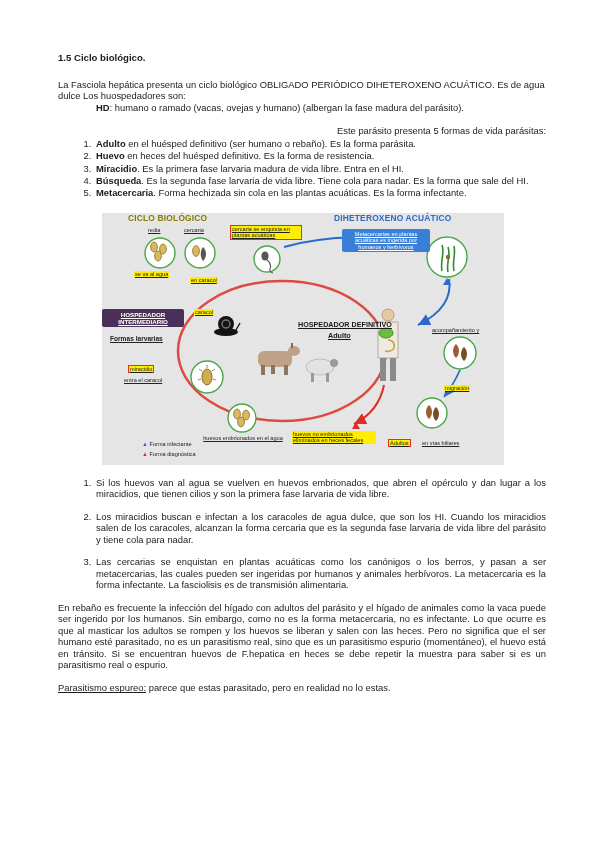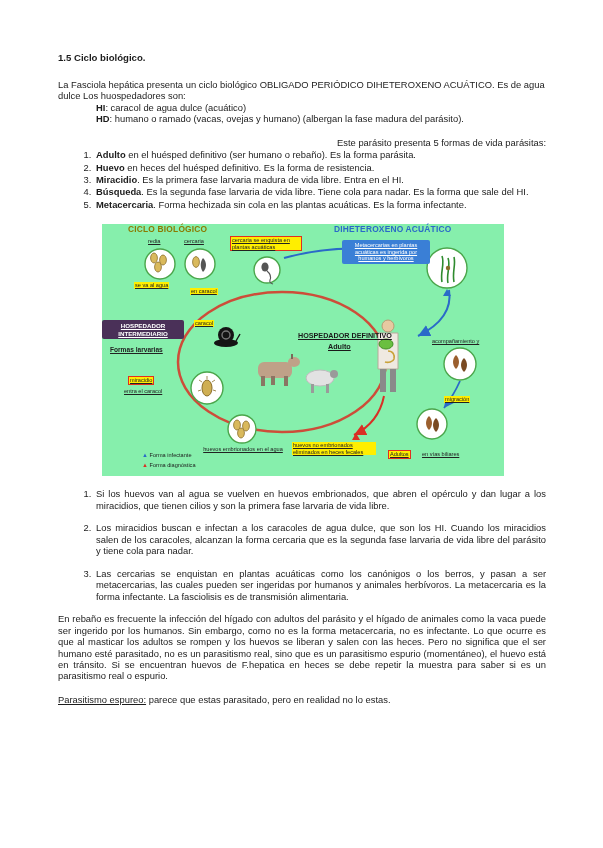--- a/index.html
+++ b/index.html
@@ -17,21 +17,21 @@
   .forms-intro { margin-top:12px;text-align:right; }
   ol.doc-list { margin:1px 0 0 22px; padding-left:14px; }
   ol.doc-list li { padding-left:2px; margin-bottom:1px; }
   ol.spaced li { margin-bottom:11px; text-align:justify; }
   .section-heading { font-size:9.6px; font-weight:bold; text-decoration:underline; margin:24px 0 14px 0; }
   .justify { text-align:justify; }
   .mt { margin-top:12px; }
   .underline { text-decoration:underline; }
 
   
-  .diagram { position:relative; width:402px; height:252px; margin:14px 0 12px 44px; background:#86efac; }
+  .diagram { position:relative; width:402px; height:252px; margin:14px 0 12px 44px; background:#e5e5e5; }
   .diagram svg.base { position:absolute; left:0; top:0; }
   .dl { position:absolute; font-size:5.6px; line-height:1.15; color:#222;text-decoration:underline; }
   .dt { position:absolute; font-size:8.4px; font-weight:bold; letter-spacing:.2px; }
   .olive { color:#8a7a00; }
   .blue { color:#2a6ac8; }
   .hl { background:#ffee00; padding:0 1px; }
   .redbox { border:1px solid #e03020; background:#ffee00; padding:0 1px; }
   .bluebox { background:#3a7fd6; color:#fff; padding:2px 3px; border-radius:2px; text-align:center; font-size:5.6px; }
   .purplebox { background:#4a3058; color:#fff; font-weight:bold; text-align:center; padding:2px 2px; border-radius:2px; font-size:6.2px; }
   .boldlab { font-weight:bold; font-size:6.6px; color:#222; }
@@ -44,21 +44,20 @@
 </head>
 <body>
 
 <div class="page">
 
   <h1 class="doc-heading">1.5 Ciclo biológico.</h1>
 
   <p class="intro">La Fasciola hepática presenta un ciclo biológico OBLIGADO PERIÓDICO DIHETEROXENO ACUÁTICO. Es de agua dulce Los huospedadores son:</p>
 
   <div class="hosts">
-    <div><b>HI</b><span>: caracol de agua dulce (acuático)</span></div>
     <div><b>HD</b><span>: humano o ramado (vacas, ovejas y humano) (albergan la fase madura del parásito).</span></div>
   </div>
 
   <p class="forms-intro">Este parásito presenta 5 formas de vida parásitas:</p>
 
   <ol class="doc-list">
     <li><b>Adulto</b><span> en el huésped definitivo (ser humano o rebaño). Es la forma parásita.</span></li>
     <li><b>Huevo</b><span> en heces del huésped definitivo. Es la forma de resistencia.</span></li>
     <li><b>Miracidio</b><span>. Es la primera fase larvaria madura de vida libre. Entra en el HI.</span></li>
     <li><b>Búsqueda</b><span>. Es la segunda fase larvaria de vida libre. Tiene cola para nadar. Es la forma que sale del HI.</span></li>

